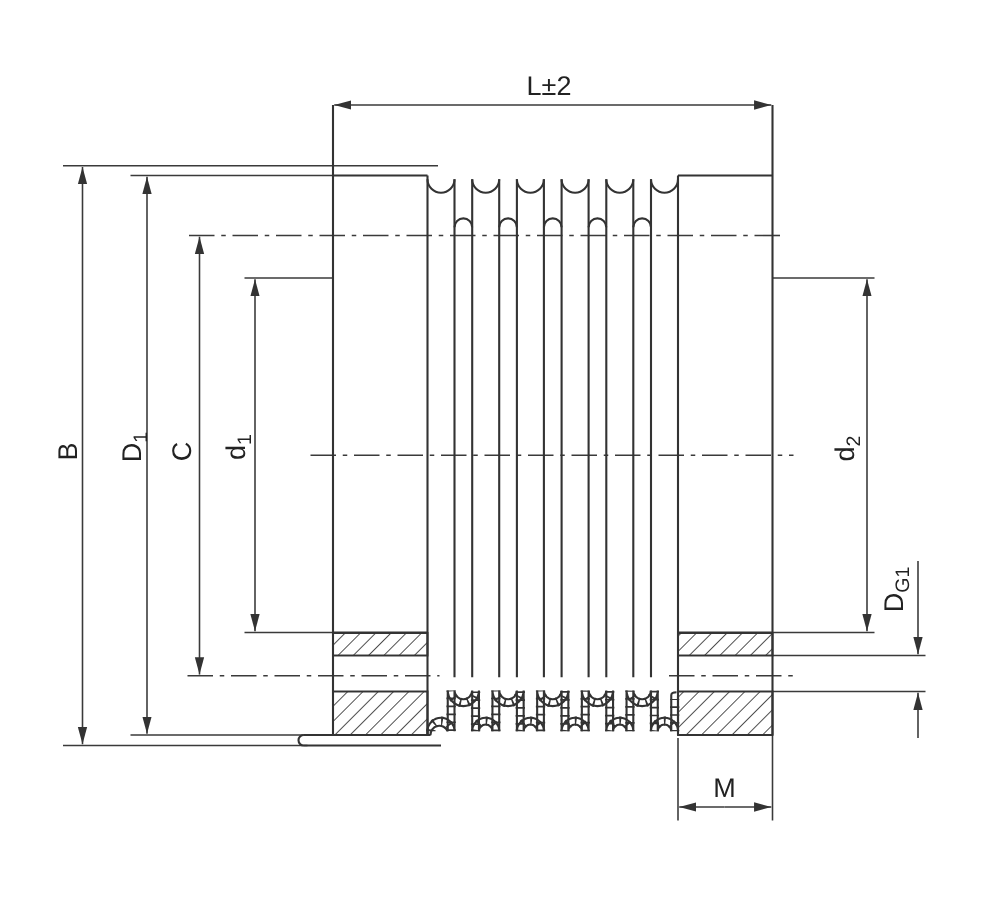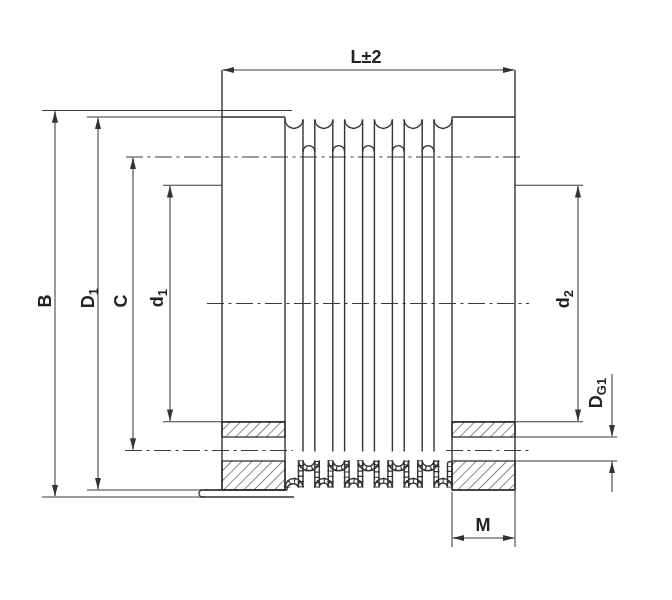--- a/index.html
+++ b/index.html
@@ -1,16 +1,16 @@
 <!DOCTYPE html>
 <html><head>
 <meta charset="utf-8">
 <style>
   html,body{margin:0;padding:0;background:#ffffff;}
-  .stage{width:672px;height:600px;background:#fff;position:relative;overflow:hidden;font-weight:bold;}
+  .stage{width:672px;height:600px;background:#fff;position:relative;overflow:hidden;}
   svg{display:block;}
   .thick{stroke:#333;stroke-width:1.4;fill:none;stroke-linecap:butt;}
   .thin{stroke:#3a3a3a;stroke-width:1.05;fill:none;}
   .cl{stroke:#3a3a3a;stroke-width:1.05;fill:none;stroke-dasharray:17 4.5 3 4.5;}
   .ticks{stroke:#333;stroke-width:6.2;fill:none;stroke-dasharray:1.15 4.15;}
   .hatchfill{fill:url(#hatch);stroke:#333;stroke-width:1.3;}
   text{font-family:"Liberation Sans","DejaVu Sans",sans-serif;fill:#222;}
   .dimtxt{font-size:18px;}
   .subtxt{font-size:13px;}
 </style>

